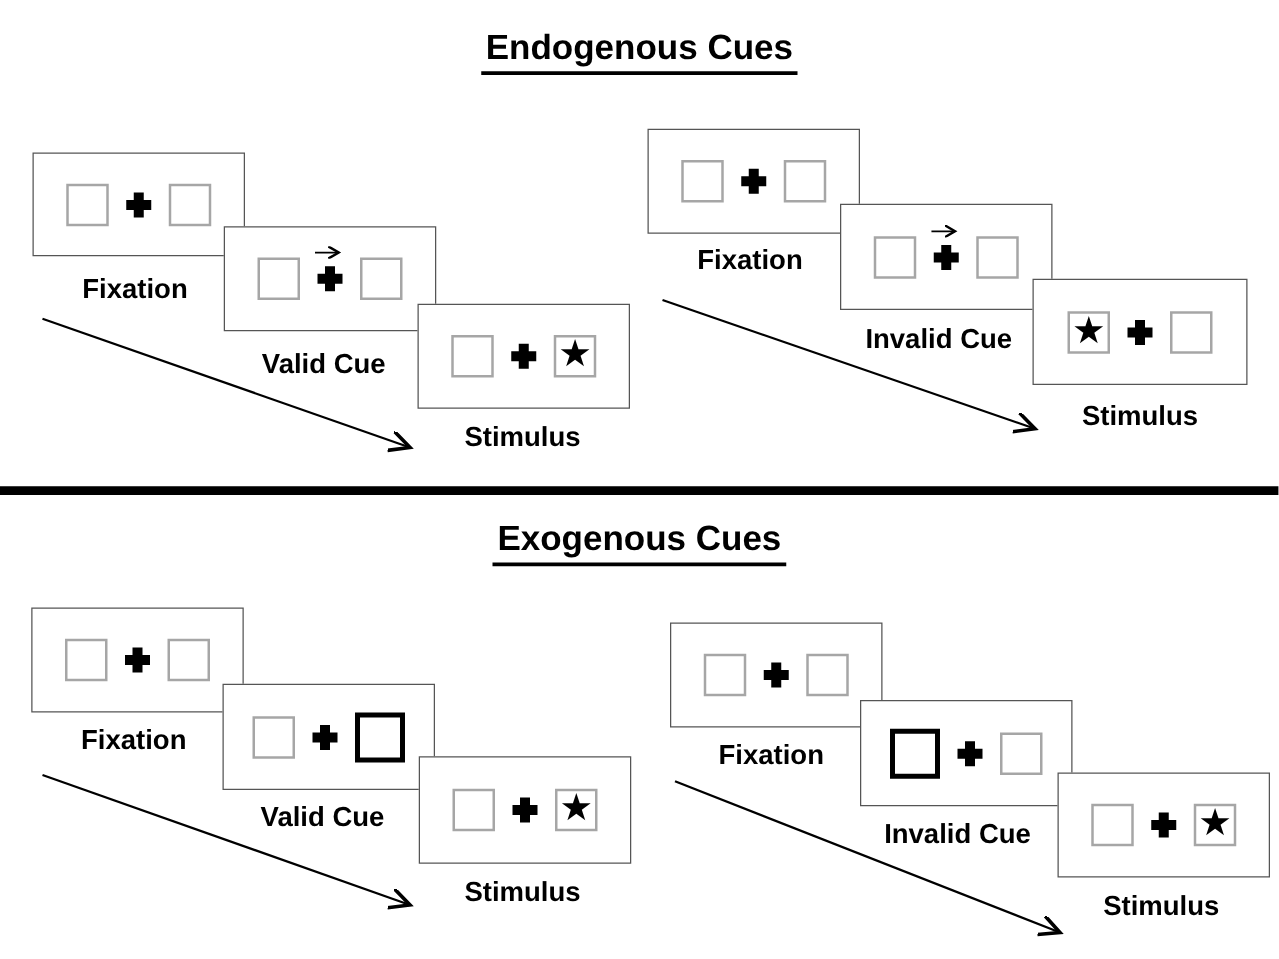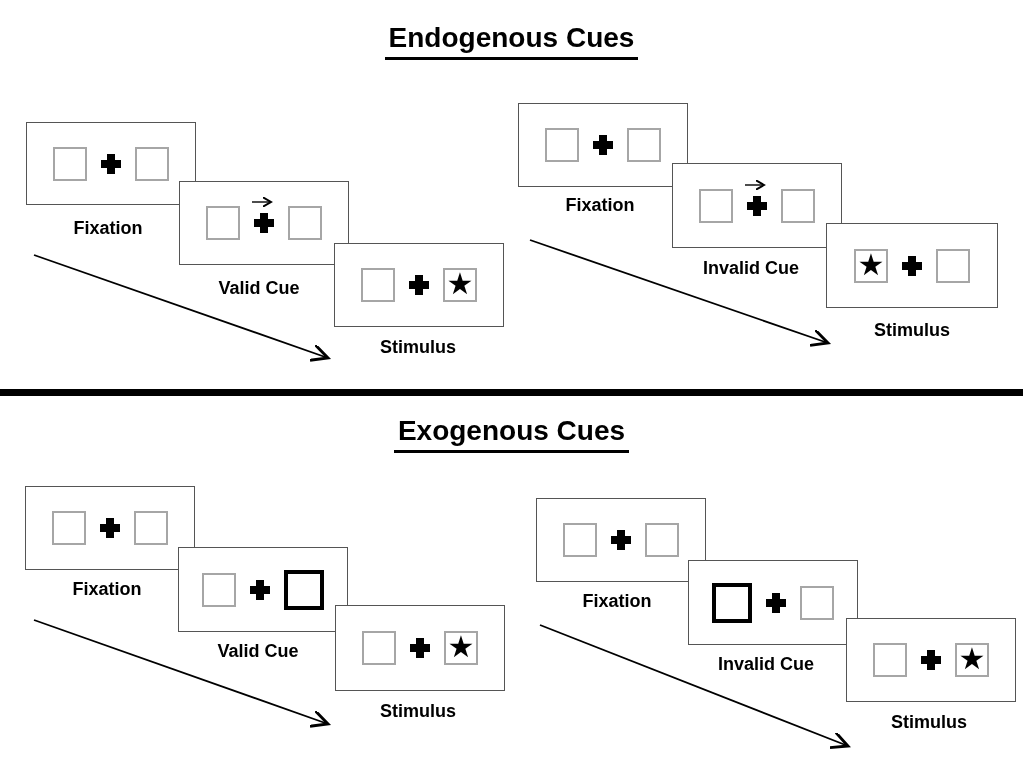--- a/index.html
+++ b/index.html
@@ -22,21 +22,21 @@
   .star{font-size:30px;line-height:1;font-family:"DejaVu Sans",sans-serif;margin-top:-2px;}
 
   .plus-wrap{position:relative;width:20px;height:20px;}
   .plus{position:absolute;left:0;top:0;width:20px;height:20px;}
   .plus::before{content:"";position:absolute;left:6px;top:0;width:8px;height:20px;background:#000;}
   .plus::after{content:"";position:absolute;left:0;top:6px;width:20px;height:8px;background:#000;}
 
   .cue-arrow{position:absolute;left:-2px;top:-16px;}
 
   .step-label{position:absolute;width:170px;text-align:center;
-        font-size:18px;font-weight:bold;white-space:nowrap;}
+        font-size:22px;font-weight:bold;white-space:nowrap;}
 
   svg.tl-arrow{position:absolute;overflow:visible;}
   .hidden-defs{position:absolute;width:0;height:0;}
 </style>
 </head>
 <body>
 
 <div id="page">
 
   <svg class="hidden-defs">

